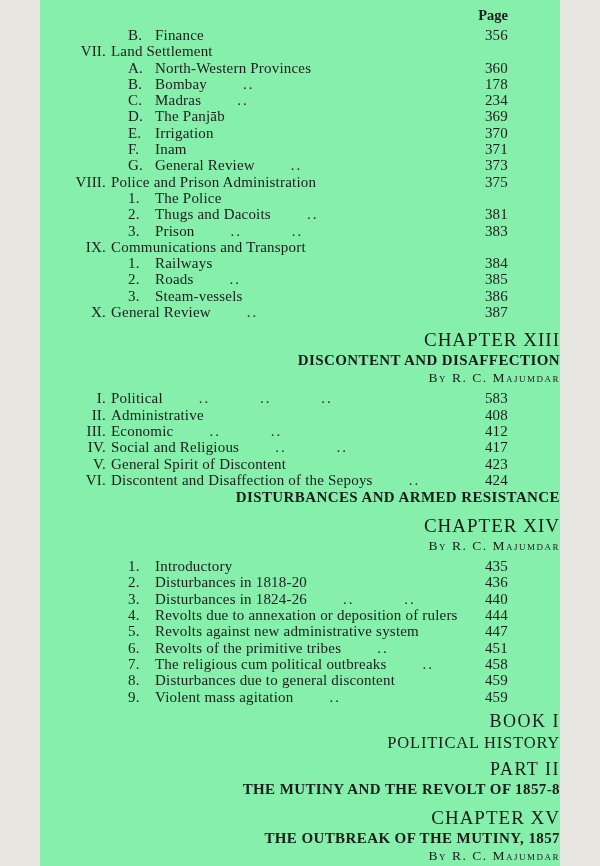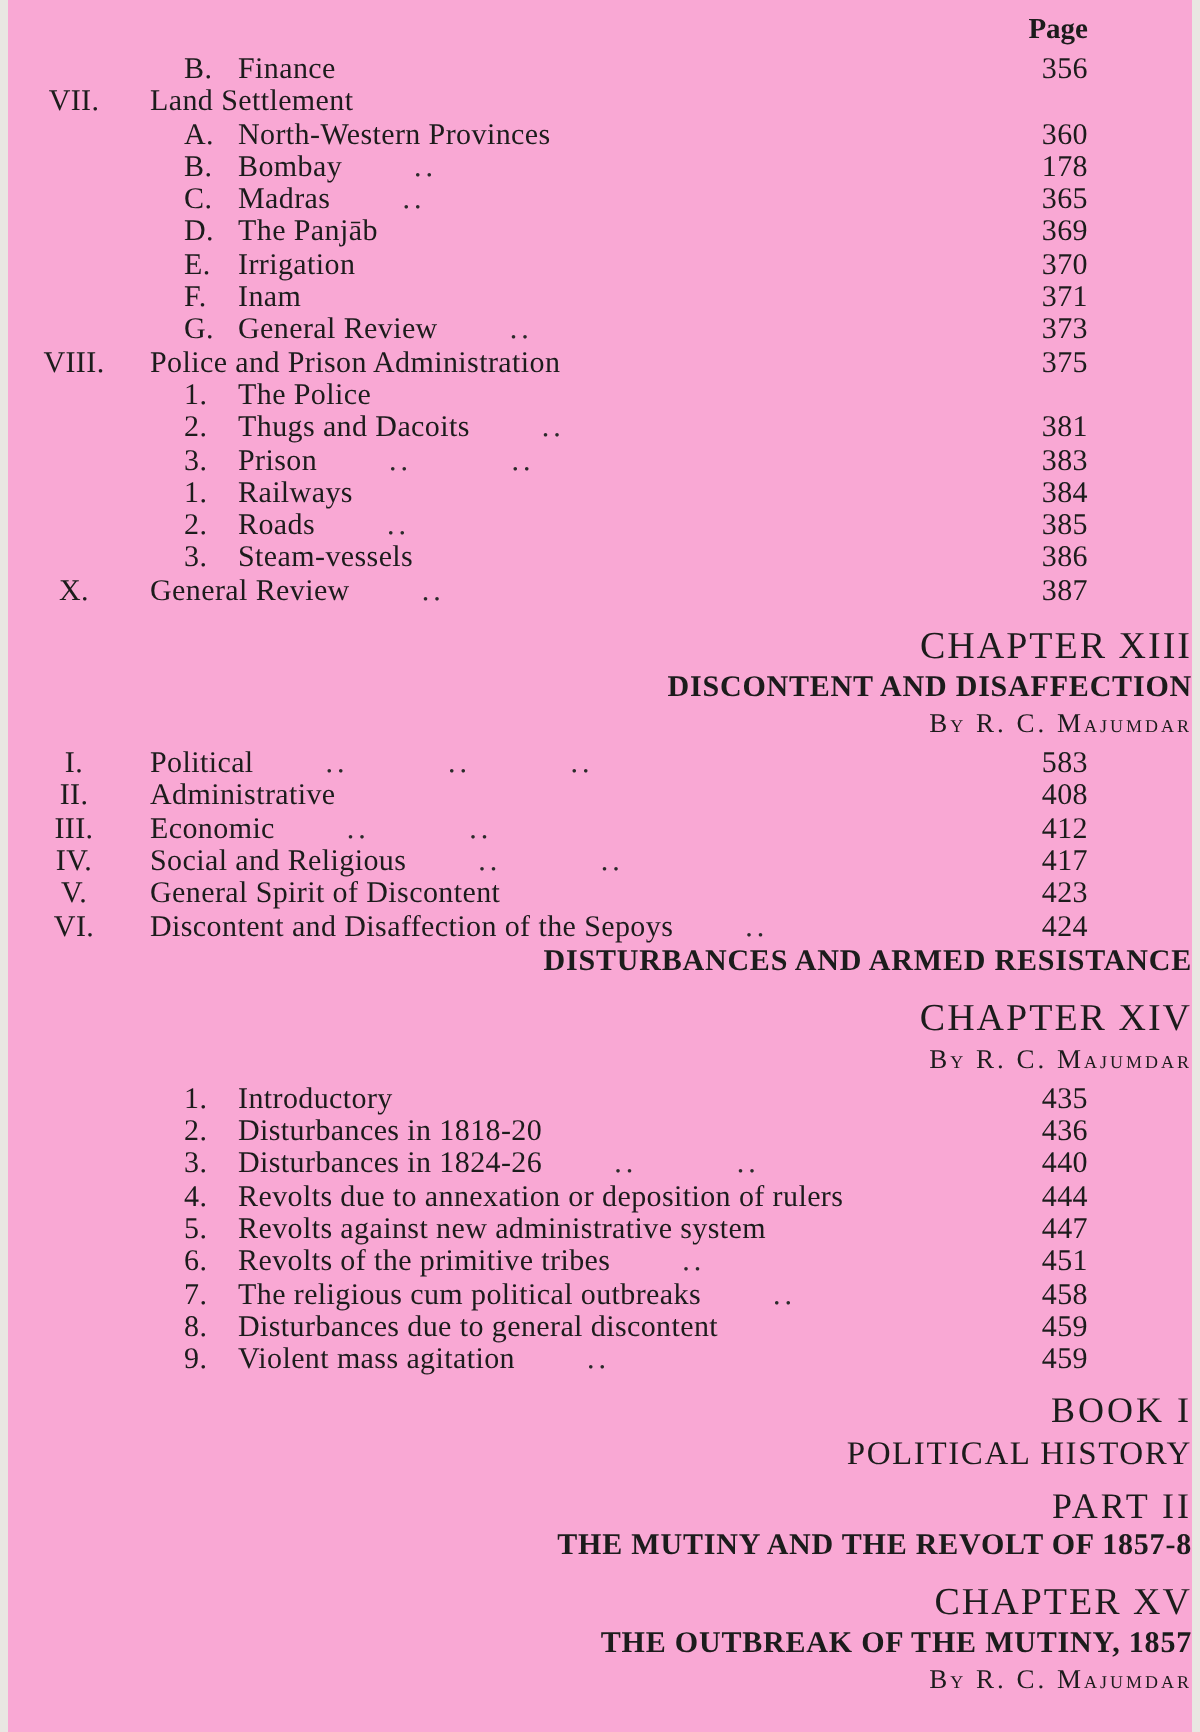--- a/index.html
+++ b/index.html
@@ -1,19 +1,19 @@
 <!DOCTYPE html>
 <html><head>
 <meta charset="utf-8">
 <style>
   html,body { margin:0; padding:0; background:#e9e7e2; }
   .page {
-    width:592px; height:866px;
+    width:520px; height:866px;
     margin:0 auto;
-    background:#f9a8d4;
+    background:#86efac;
     color:#1c1c1c;
     font-family:"Liberation Serif", serif;
     position:relative;
     overflow:hidden;
     box-sizing:border-box;
   }
   .page-label {
     text-align:right;
     padding:7px 52px 0 0;
     font-size:14.5px;
@@ -23,21 +23,21 @@
   .row {
     display:flex;
     align-items:baseline;
     font-size:15px;
     line-height:16.3px;
     letter-spacing:0.2px;
     padding-right:52px;
     white-space:nowrap;
   }
   .row .num { flex:0 0 auto; }
-  .lvl1 .num { width:66px; text-align:center; }
+  .lvl1 .num { width:66px; text-align:right; }
   .lvl1 .etitle { margin-left:5px; }
   .lvl2 .num { margin-left:88px; width:27px; text-align:left; }
   .etitle { flex:0 0 auto; }
   .dots {
     flex:0 0 auto;
     margin-left:36px;
     word-spacing:44px;
     letter-spacing:2px;
     color:#2a2a2a;
   }
@@ -73,21 +73,21 @@
       <div class="row lvl2">
         <span class="num">B.</span>
         <span class="etitle">Bombay</span>
         <span class="dots">..</span>
         <span class="pageno">178</span>
       </div>
       <div class="row lvl2">
         <span class="num">C.</span>
         <span class="etitle">Madras</span>
         <span class="dots">..</span>
-        <span class="pageno">365</span>
+        <span class="pageno">234</span>
       </div>
       <div class="row lvl2">
         <span class="num">D.</span>
         <span class="etitle">The Panjāb</span>
         <span class="pageno">369</span>
       </div>
       <div class="row lvl2">
         <span class="num">E.</span>
         <span class="etitle">Irrigation</span>
         <span class="pageno">370</span>
@@ -117,20 +117,25 @@
         <span class="num">2.</span>
         <span class="etitle">Thugs and Dacoits</span>
         <span class="dots">..</span>
         <span class="pageno">381</span>
       </div>
       <div class="row lvl2">
         <span class="num">3.</span>
         <span class="etitle">Prison</span>
         <span class="dots">.. ..</span>
         <span class="pageno">383</span>
+      </div>
+      <div class="row lvl1">
+        <span class="num">IX.</span>
+        <span class="etitle">Communications and Transport</span>
+        <span class="pageno"></span>
       </div>
       <div class="row lvl2">
         <span class="num">1.</span>
         <span class="etitle">Railways</span>
         <span class="pageno">384</span>
       </div>
       <div class="row lvl2">
         <span class="num">2.</span>
         <span class="etitle">Roads</span>
         <span class="dots">..</span>

